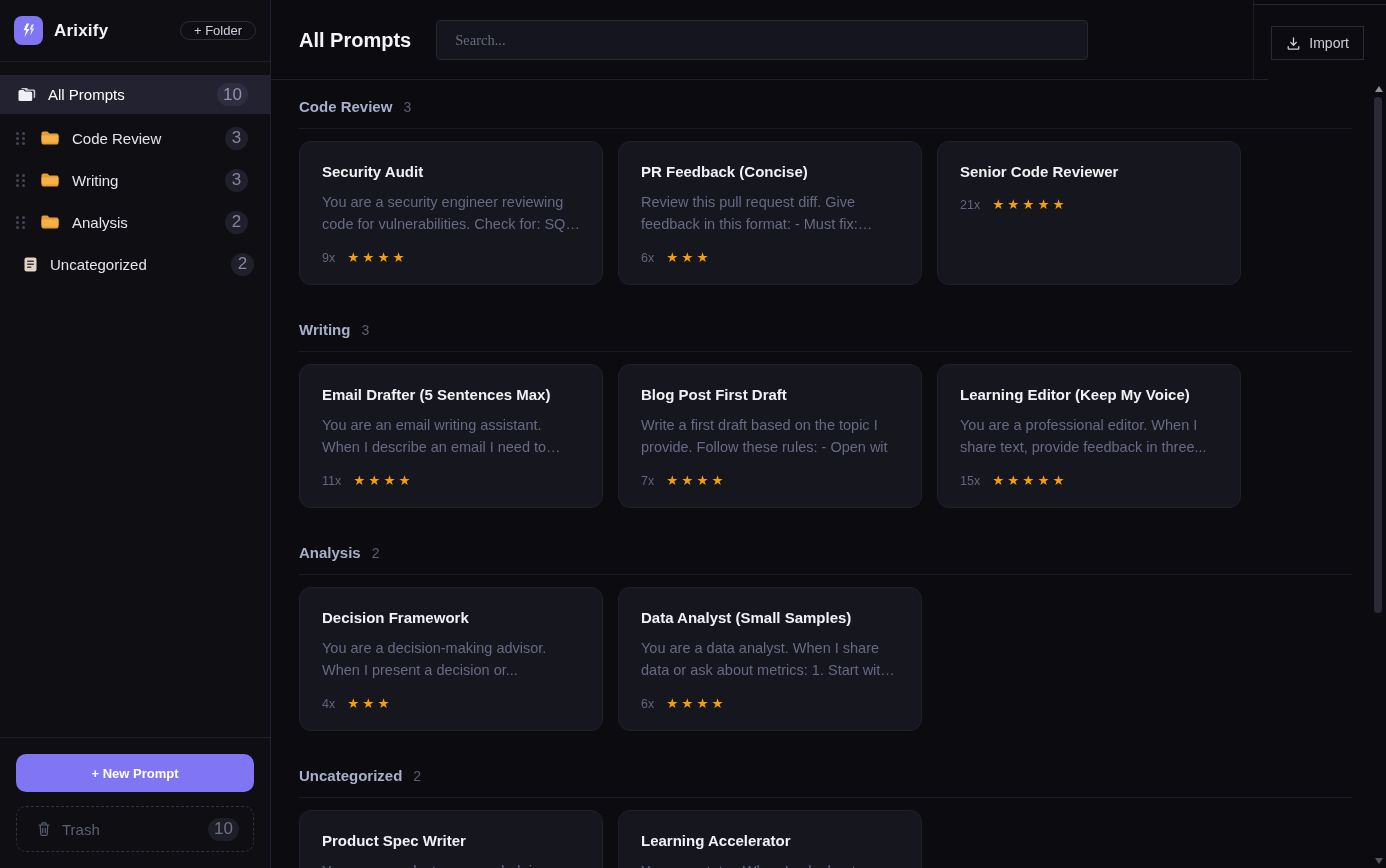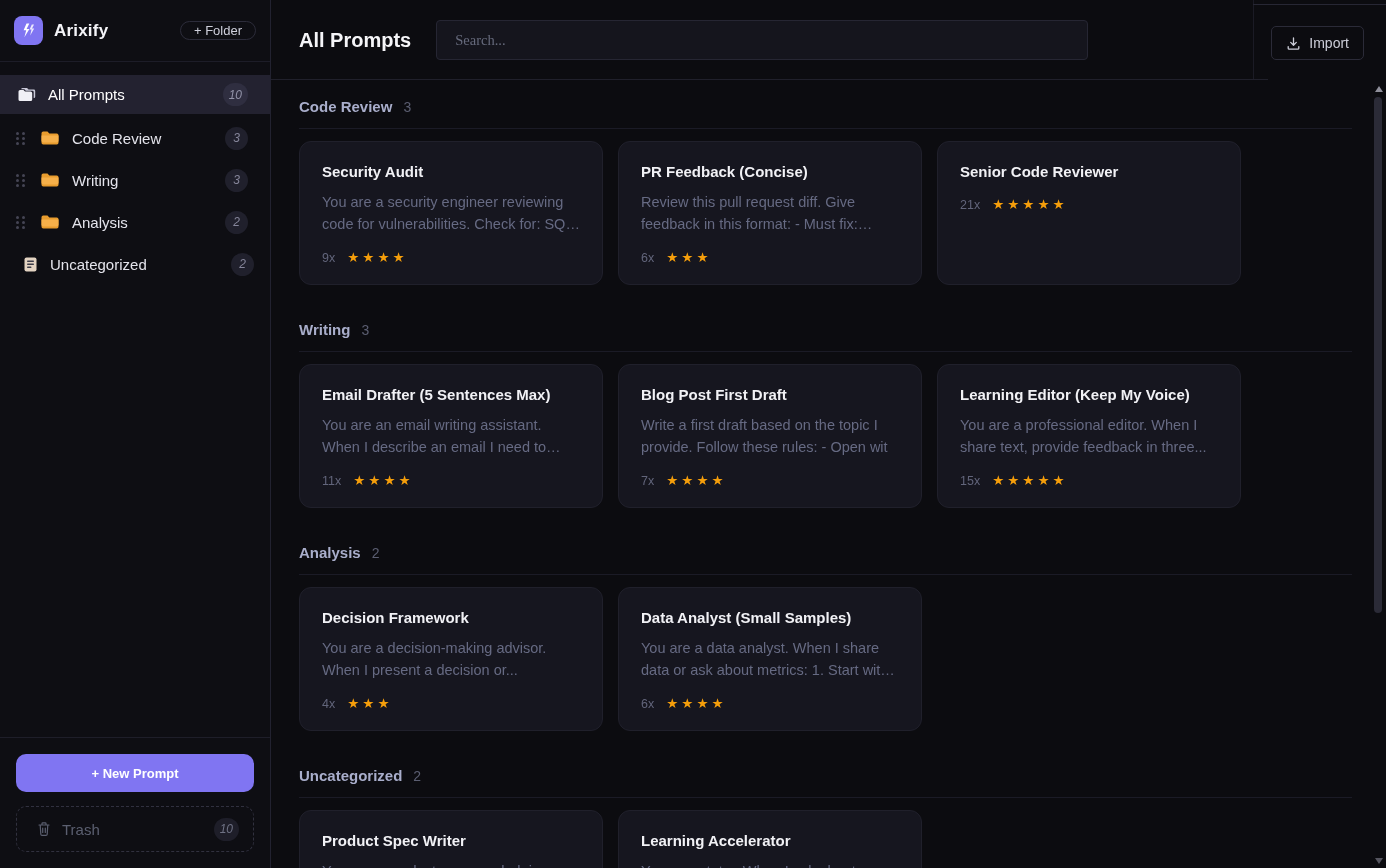--- a/index.html
+++ b/index.html
@@ -20,22 +20,22 @@
 
   .side-nav { padding-top:13px; }
   .nav-row { display:flex; align-items:center; height:36px; padding:0 22px 0 16px;
     margin-top:6px; font-size:15px; color:#e4e4ec; cursor:pointer; }
   .nav-row.selected { height:39px; margin-top:0; background:#232230; color:#ffffff;
     padding-left:17px; }
   .nav-label { margin-left:12px; }
   .grip { display:inline-grid; grid-template-columns:3px 3px; gap:2px 3px; margin-right:15px; }
   .grip i { width:3px; height:3px; border-radius:50%; background:#454554; }
   .badge { margin-left:auto; min-width:23px; height:23px; border-radius:12px;
-    background:#20202c; color:#85859a; font-size:12px; display:flex;
-    align-items:center; justify-content:center; padding:0 6px;font-style:italic; }
+    background:#20202c; color:#85859a; font-size:17px; display:flex;
+    align-items:center; justify-content:center; padding:0 6px; }
   .nav-row.selected .badge { background:#2f2e40; color:#9293a8; }
 
   .side-bottom { position:absolute; left:0; right:0; bottom:0; padding:16px;
     border-top:1px solid #1e1e29; }
   .new-prompt-btn { width:100%; height:38px; background:#8075f2; border:none;
     border-radius:10px; color:#ffffff; font-size:13px; font-weight:bold;
     font-family:inherit; cursor:pointer; }
   .trash-row { margin-top:14px; height:46px; border:1px dashed #31313f; border-radius:10px;
     display:flex; align-items:center; padding:0 14px 0 20px; color:#5b5f70;
     font-size:15px; cursor:pointer; }
@@ -50,21 +50,21 @@
     height:1px; background:#20202b; }
   .vline { position:absolute; left:982px; top:0; height:80px; width:1px; background:#1b1b25; }
   .topline { position:absolute; left:982px; top:4px; right:0; height:1px; background:#272734; }
   .page-title { font-size:20px; font-weight:bold; color:#f5f5f8; }
   .search-input { margin-left:25px; width:652px; height:40px; background:#15151d;
     border:1px solid #262633; border-radius:4px; color:#c9cad6; font-size:14.5px;
     font-family:Liberation Serif, serif; padding:0 18px; outline:none; }
   .search-input::placeholder { color:#666a7c; }
   .import-btn { position:absolute; top:26px; right:22px; height:34px; padding:0 14px;
     display:flex; align-items:center; gap:8px; background:transparent;
-    border:1px solid #2b2b38; border-radius:5px; color:#cdced9; font-size:14px;
+    border:1px solid #2b2b38; border-radius:0; color:#cdced9; font-size:14px;
     font-family:inherit; cursor:pointer; }
 
   .content { padding:18px 0 0 28px; }
   .section { width:1053px; margin-bottom:36px; }
   .section-head { display:flex; align-items:baseline; }
   .section-name { font-size:15px; font-weight:bold; color:#a9aecb; }
   .section-count { font-size:14px; color:#5b5e71; margin-left:11px; }
   .section-divider { height:1px; background:#1b1b26; margin-top:13px; }
   .cards { display:grid; grid-template-columns:repeat(3,304px); gap:16px 15px; margin-top:12px; }
   .card { background:#16161f; border:1px solid #20202b; border-radius:12px;

